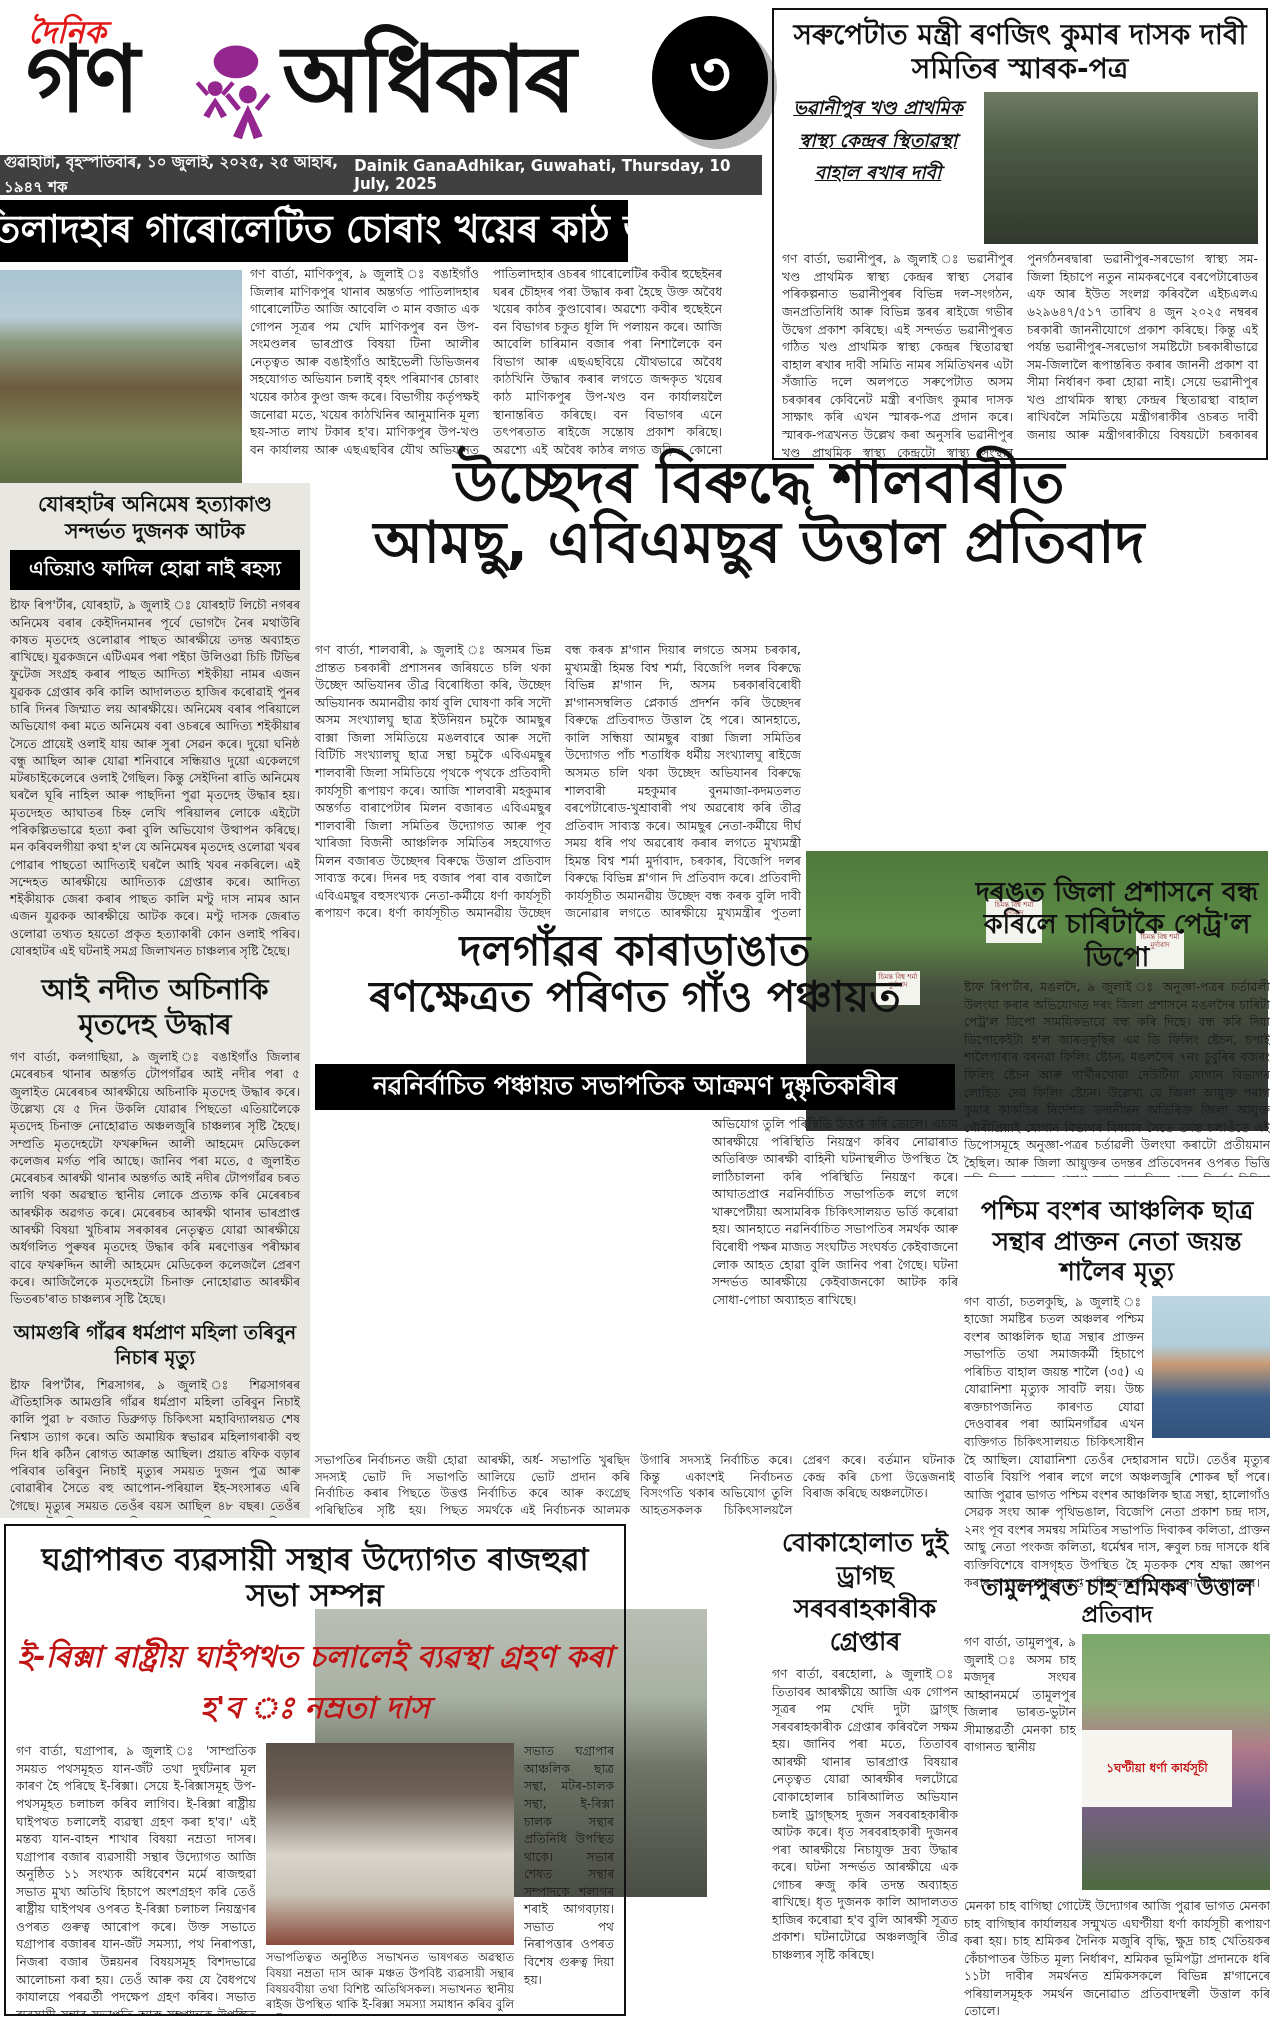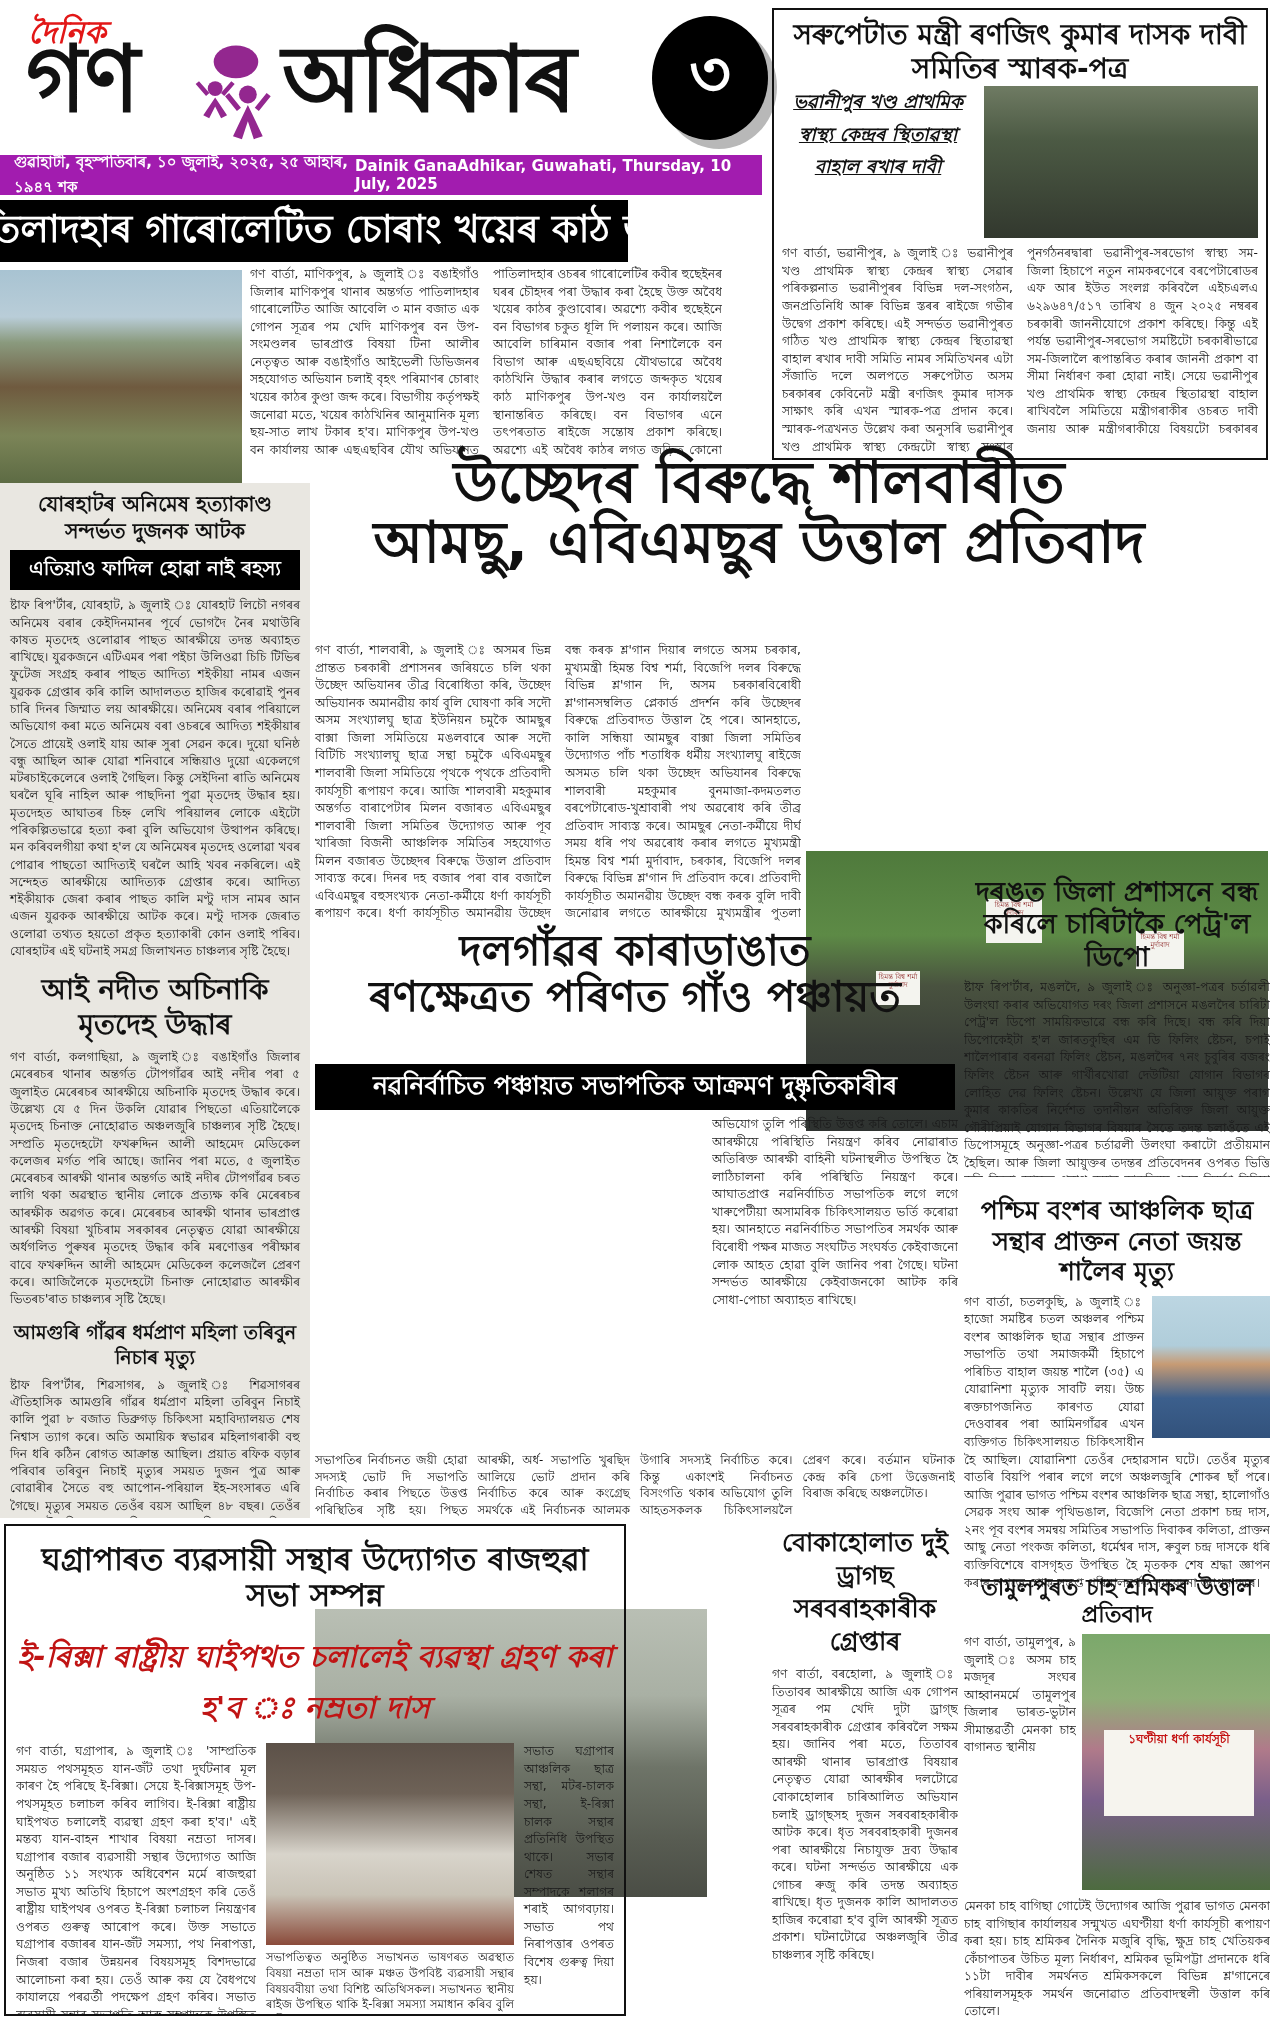--- a/index.html
+++ b/index.html
@@ -13,27 +13,27 @@
   .cols4{column-count:4;column-gap:10px;}
   .photo{background:#888;position:relative;overflow:hidden;}
   
   #brand-prefix{left:28px;top:8px;font-size:31px;font-weight:700;color:#e21717;font-style:italic;}
   #brand-word1{left:26px;top:34px;font-size:92px;font-weight:800;line-height:1;letter-spacing:-2px;}
   #brand-word2{left:282px;top:34px;font-size:92px;font-weight:800;line-height:1;letter-spacing:-2px;}
   #brand-logo{left:188px;top:44px;}
   #page-circle{left:652px;top:16px;width:116px;height:124px;background:#000;border-radius:50%;
     box-shadow:9px 9px 0 rgba(0,0,0,.28);display:flex;align-items:center;justify-content:center;
     color:#fff;font-size:64px;font-weight:700;}
-  #date-strip{left:0;top:155px;width:762px;height:40px;background:#a21caf;color:#fff;display:flex;
-    align-items:center;justify-content:space-between;padding:0 14px;box-sizing:border-box;
+  #date-strip{left:0;top:155px;width:762px;height:40px;background:#404040;color:#fff;display:flex;
+    align-items:center;justify-content:space-between;padding:0 4px;box-sizing:border-box;
     font-size:15px;font-weight:700;}
   
   #minister-box{left:772px;top:8px;width:496px;height:452px;border:2px solid #111;box-sizing:border-box;padding:8px;}
   .m-head{font-size:28px;font-weight:800;line-height:1.22;}
-  .m-row{display:flex;gap:10px;margin-top:0;}
+  .m-row{display:flex;gap:10px;margin-top:6px;}
   .m-sub{width:192px;font-size:18.5px;font-weight:800;text-decoration:underline;line-height:1.75;font-style:italic;}
   .m-photo{flex:1;height:152px;background:
     linear-gradient(180deg,#6f7b63 0%,#4c5a44 35%,#32382e 100%);}
   .m-body{margin-top:7px;height:212px;}
   
   #timber-bar{left:0;top:200px;width:628px;height:62px;background:#000;display:flex;align-items:center;justify-content:center;}
   #timber-bar span{color:#fff;font-size:38px;font-weight:800;white-space:nowrap;}
   #timber-photo{left:0;top:270px;width:242px;height:213px;background:
     linear-gradient(180deg,#a8c3d2 0%,#b9cdd8 22%,#8a9a7e 34%,#6f5a3f 55%,#7b8457 78%,#5d6b44 100%);}
   #timber-body{left:250px;top:266px;width:472px;height:198px;}
@@ -72,22 +72,22 @@
   .jy-body{margin-top:6px;height:296px;}
   #jayanta-portrait{float:right;width:118px;height:142px;margin:2px 0 4px 8px;background:
     linear-gradient(180deg,#bcd6e2 0%,#b0cdda 35%,#c79b74 48%,#3c5f8c 72%,#32527c 100%);}
   
   #tamulpur{left:964px;top:1574px;width:306px;}
   .t-head{font-size:22.5px;font-weight:800;line-height:1.2;}
   .t-row{display:flex;gap:6px;margin-top:6px;}
   .t-left{width:112px;}
   #tamulpur-photo{flex:1;height:256px;background:
     linear-gradient(180deg,#7ba86b 0%,#8fae77 25%,#b07a8a 45%,#7a5f8a 65%,#4d6b3f 100%);}
-  #t-banner{position:absolute;left:22px;top:96px;width:150px;height:86px;background:#f6f4ee;
-    display:flex;justify-content:center;}
+  #t-banner{position:absolute;left:0;top:96px;width:150px;height:77px;background:#f6f4ee;
+    display:flex;align-items:center;justify-content:center;}
   #t-banner span{color:#c41212;font-size:12px;font-weight:700;text-align:center;}
   .t-bottom{margin-top:8px;height:122px;}
   
   #ghagrapar-box{left:4px;top:1524px;width:622px;height:492px;border:2px solid #111;box-sizing:border-box;padding:16px 10px;}
   .g-head{font-size:31px;font-weight:800;line-height:1.15;}
   .g-sub{font-size:30px;font-weight:800;font-style:italic;color:#c01414;margin-top:20px;}
   .g-row{display:flex;gap:10px;margin-top:8px;height:368px;overflow:hidden;}
   .g-colL{width:240px;}
   .g-mid{width:248px;}
   #ghagrapar-photo{width:248px;height:202px;background:

